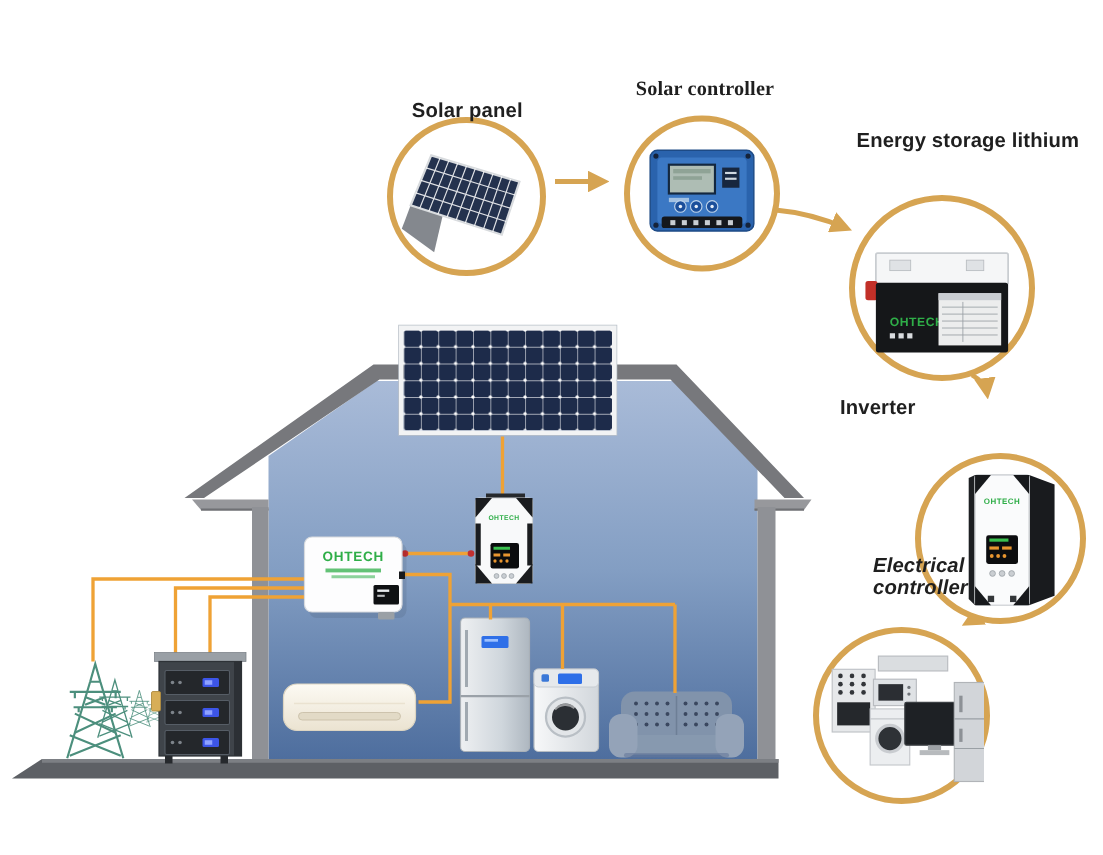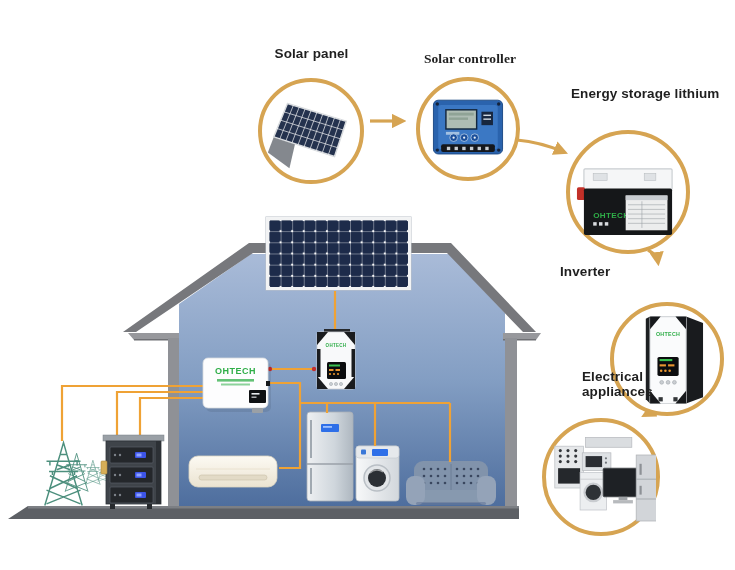--- a/index.html
+++ b/index.html
@@ -365,28 +365,28 @@
       </g>
       <g>
         <rect x="82" y="30" width="22" height="60" fill="#D2D5D9" stroke="#B1B4B8" stroke-width="0.7"></rect>
         <path d="M82,52 H104 M82,70 H104" stroke="#9AA0A5" stroke-width="0.7"></path>
         <rect x="85" y="38" width="2" height="10" fill="#8D9196"></rect>
           <rect x="85" y="58" width="2" height="8" fill="#8D9196"></rect>
       </g>
     </svg>
   </div>
 
-  <div class="label" style="left:249px;top:46px;width:125px;text-align:center;">Solar panel</div>
+  <div class="label" style="left:249px;top:66px;width:125px;text-align:center;">Solar panel</div>
 
   <div class="label" style="left:398px;top:51px;width:144px;text-align:center;font-family:Liberation Serif, serif;">Solar controller</div>
 
   <div class="label" style="left:547px;top:86px;">
     <span class="ln">Energy storage lithium</span>
   </div>
 
   <div class="label" style="left:560px;top:264px;width:80px;text-align:left;">Inverter</div>
 
-  <div class="label" style="left:558px;top:369px;">
+  <div class="label" style="left:558px;top:369px;font-style:italic;">
     <span class="ln">Electrical</span>
-    <span class="ln">appliances</span>
+    <span class="ln">controller</span>
   </div>
 
 </div>
 
 </body></html>

